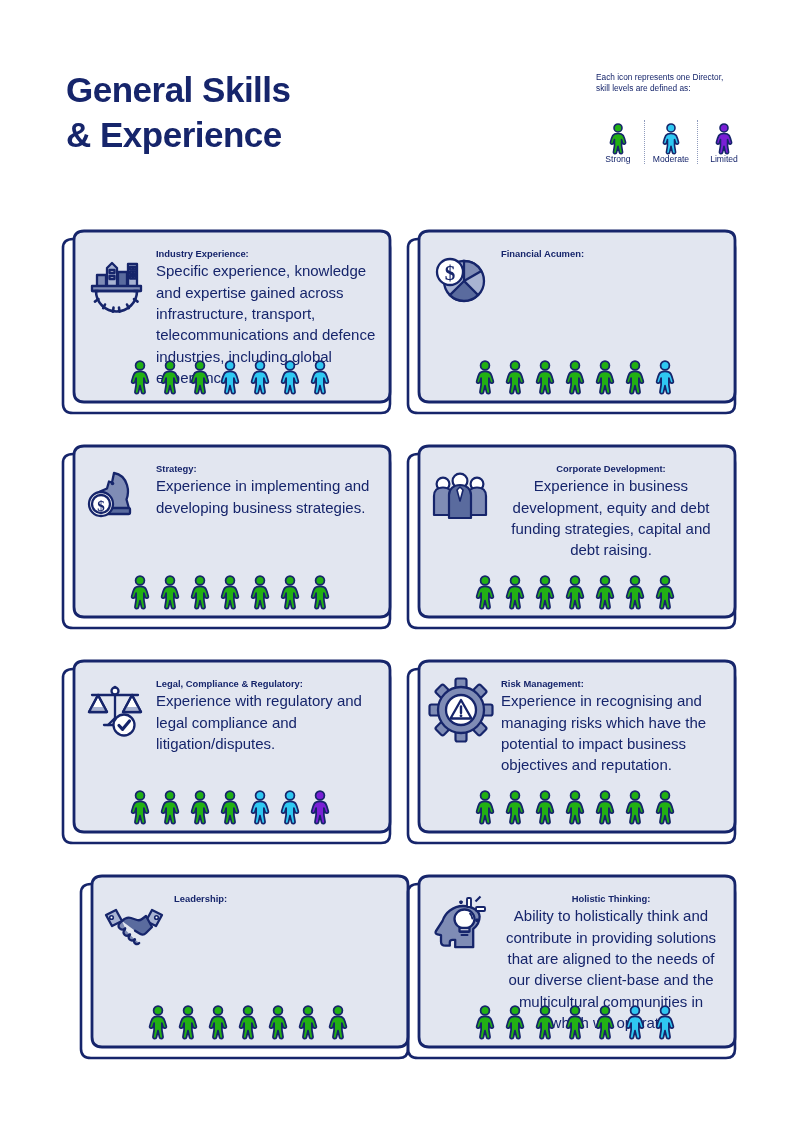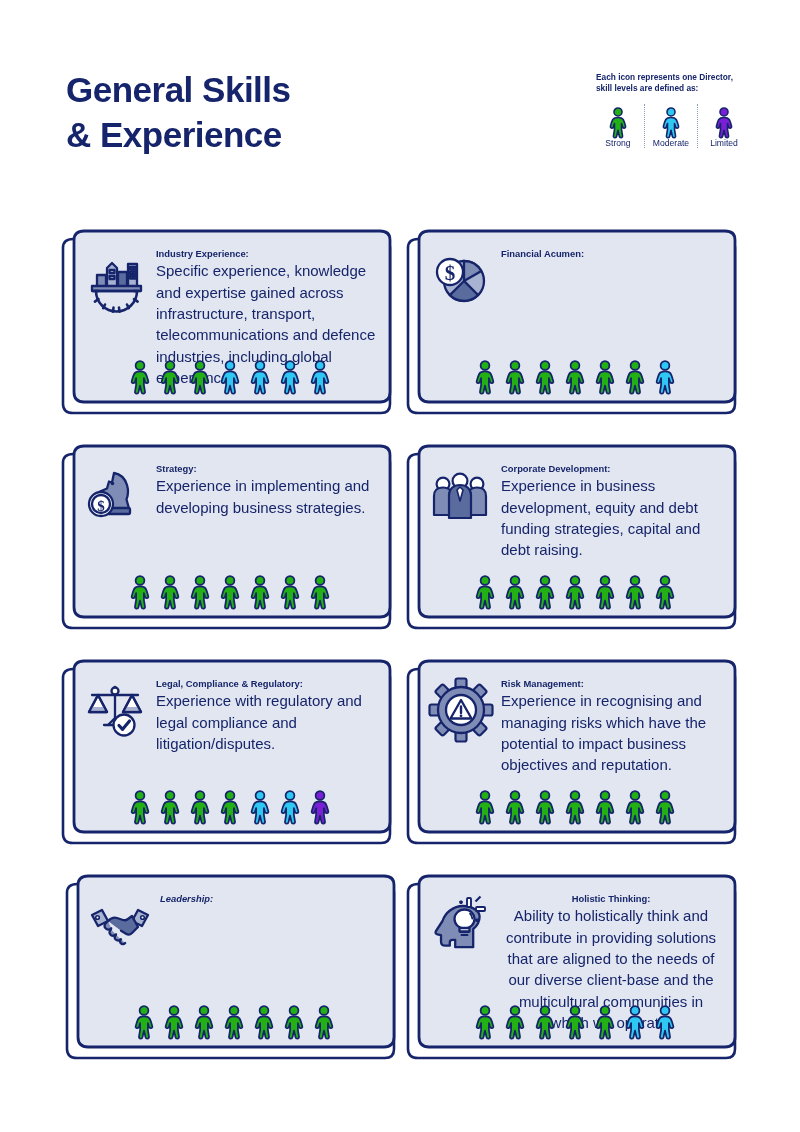--- a/index.html
+++ b/index.html
@@ -10,22 +10,22 @@
   }
   
   #header{position:absolute;left:0;top:0;width:685px;height:200px;}
   #page-title{
     position:absolute;left:66px;top:68px;width:420px;
     font-size:35px;font-weight:bold;line-height:1.28;
     letter-spacing:-0.5px;color:#16256b;
   }
   #legend{position:absolute;left:596px;top:72px;width:150px;}
   #legend-caption{
-    font-size:8.3px;font-weight:bold;line-height:1.38;color:#16256b;
-    margin-bottom:7px;
+    font-size:8.3px;font-weight:normal;line-height:1.38;color:#16256b;
+    margin-bottom:23px;
   }
   #legend-row{display:flex;align-items:flex-end;justify-content:space-between;}
   .legend-cell{
     display:flex;flex-direction:column;align-items:center;width:44px;
   }
   .legend-label{font-size:8.6px;color:#16256b;margin-top:0;}
   .legend-div{
     width:0;border-left:1.4px dotted #8f9bbd;height:44px;align-self:flex-start;
     margin-top:2px;
   }
@@ -368,21 +368,21 @@
             <svg width="22" height="34" viewBox="0 0 30 46">
               <g stroke="#16256b" stroke-width="2.4" stroke-linejoin="round" stroke-linecap="round" fill="#22B014">
                 <circle cx="15" cy="7.2" r="6"></circle>
                 <path d="M15 15.4c-4.3 0-6.6 1.1-7.8 3.1C6.2 20.3 4.6 25 3.7 28.6c-.4 1.6.5 2.6 1.8 2.8 1.3.2 2.3-.5 2.7-1.9l1.5-5v9.3l-1.5 9.1c-.3 1.7.6 2.8 2.1 2.9 1.4.1 2.4-.7 2.7-2.2l2-8.9 2 8.9c.3 1.5 1.3 2.3 2.7 2.2 1.5-.1 2.4-1.2 2.1-2.9l-1.5-9.1v-9.3l1.5 5c.4 1.4 1.4 2.1 2.7 1.9 1.3-.2 2.2-1.2 1.8-2.8-.9-3.6-2.5-8.3-3.5-10.1-1.2-2-3.5-3.1-7.8-3.1z"></path>
               </g>
             </svg>
           </span>
         </div>
       </div>
     </div>
-    <div class="card" style="left: 407px; top: 443px;">
+    <div class="card" style="left: 407px; top: 443px; text-align: center;">
       <div class="card-frame">
         <svg width="330" height="190" viewBox="0 0 330 190">
           <path d="M4 14 Q4 5 14 5 L322 5 Q331 5 331 14 L331 170 Q331 179 322 179 L14 179 Q4 179 4 170 Z" fill="none" stroke="#16256b" stroke-width="2.6" stroke-linejoin="round" transform="translate(-3,6)"></path>
           <path d="M12 12 Q12 3 22 3 L318 3 Q328 3 328 12 L328 164 Q328 174 318 174 L22 174 Q12 174 12 164 Z" fill="#E2E6F0" stroke="#16256b" stroke-width="2.8" stroke-linejoin="round"></path>
         </svg>
       </div>
       <div class="card-body">
         <div class="card-top">
           <div class="card-icon">
             <svg width="64" height="64" viewBox="0 0 64 64">
@@ -639,21 +639,21 @@
             <svg width="22" height="34" viewBox="0 0 30 46">
               <g stroke="#16256b" stroke-width="2.4" stroke-linejoin="round" stroke-linecap="round" fill="#22B014">
                 <circle cx="15" cy="7.2" r="6"></circle>
                 <path d="M15 15.4c-4.3 0-6.6 1.1-7.8 3.1C6.2 20.3 4.6 25 3.7 28.6c-.4 1.6.5 2.6 1.8 2.8 1.3.2 2.3-.5 2.7-1.9l1.5-5v9.3l-1.5 9.1c-.3 1.7.6 2.8 2.1 2.9 1.4.1 2.4-.7 2.7-2.2l2-8.9 2 8.9c.3 1.5 1.3 2.3 2.7 2.2 1.5-.1 2.4-1.2 2.1-2.9l-1.5-9.1v-9.3l1.5 5c.4 1.4 1.4 2.1 2.7 1.9 1.3-.2 2.2-1.2 1.8-2.8-.9-3.6-2.5-8.3-3.5-10.1-1.2-2-3.5-3.1-7.8-3.1z"></path>
               </g>
             </svg>
           </span>
         </div>
       </div>
     </div>
-    <div class="card" style="left: 66px; top: 873px; font-style: italic;">
+    <div class="card" style="left: 80px; top: 873px;">
       <div class="card-frame">
         <svg width="330" height="190" viewBox="0 0 330 190">
           <path d="M4 14 Q4 5 14 5 L322 5 Q331 5 331 14 L331 170 Q331 179 322 179 L14 179 Q4 179 4 170 Z" fill="none" stroke="#16256b" stroke-width="2.6" stroke-linejoin="round" transform="translate(-3,6)"></path>
           <path d="M12 12 Q12 3 22 3 L318 3 Q328 3 328 12 L328 164 Q328 174 318 174 L22 174 Q12 174 12 164 Z" fill="#E2E6F0" stroke="#16256b" stroke-width="2.8" stroke-linejoin="round"></path>
         </svg>
       </div>
       <div class="card-body">
         <div class="card-top">
           <div class="card-icon">
             <svg width="64" height="64" viewBox="0 0 64 64">

